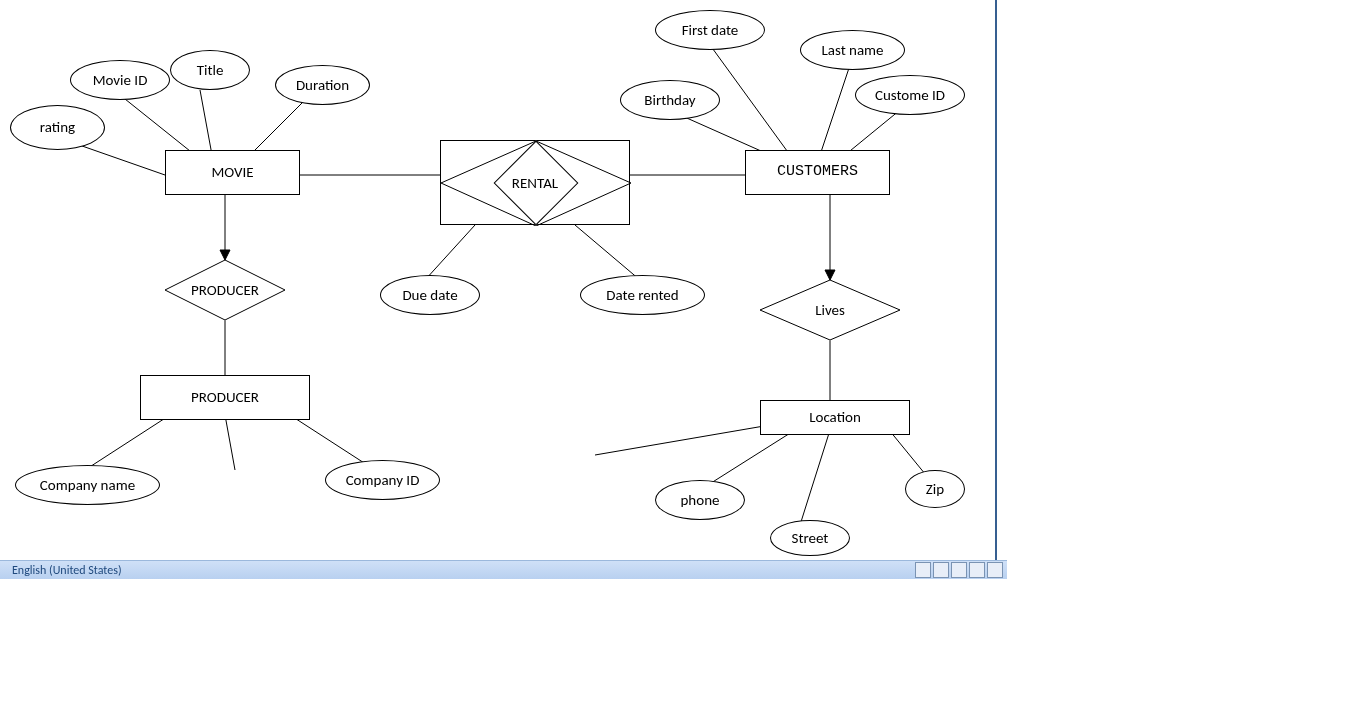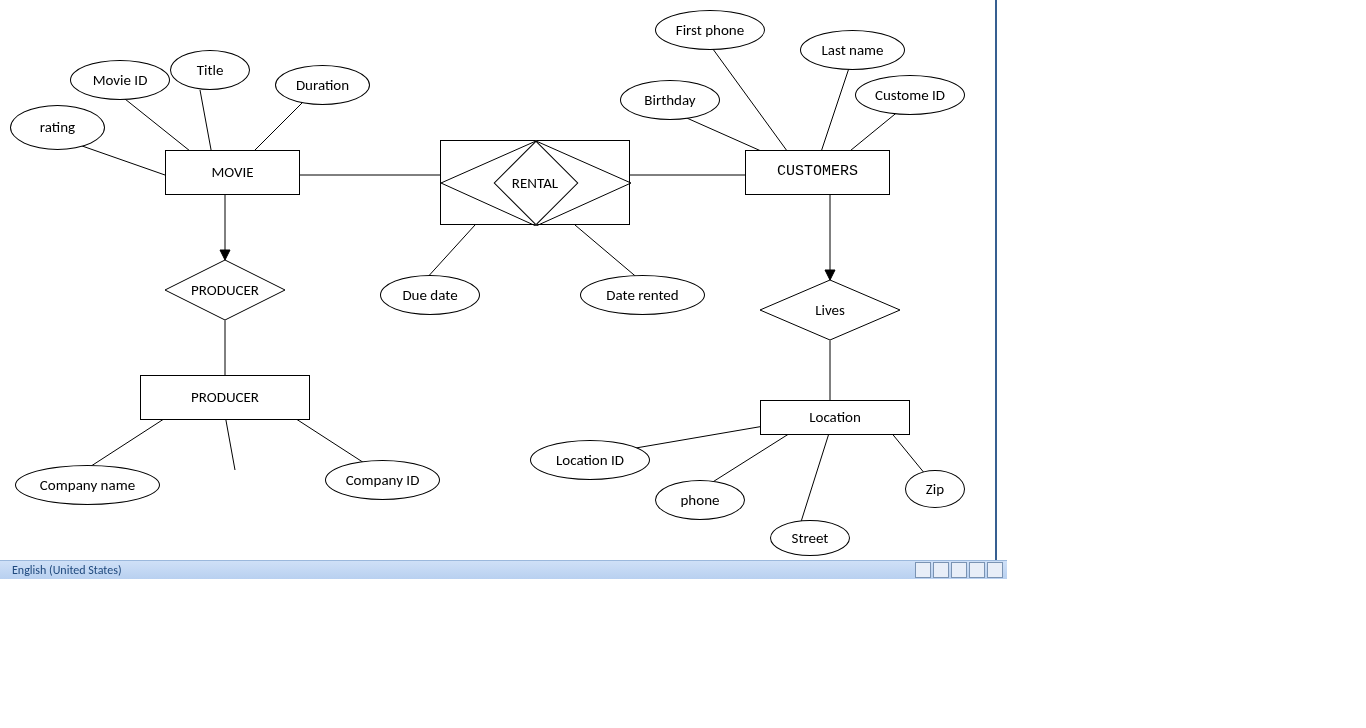--- a/index.html
+++ b/index.html
@@ -185,21 +185,21 @@
         <span>Title</span>
       </div>
     <div class="node attr" style="left:275px;top:65px;width:95px;height:40px;">
         <span>Duration</span>
       </div>
     <div class="node attr" style="left:10px;top:105px;width:95px;height:45px;">
         <span>rating</span>
       </div>
 
     <div class="node attr" style="left:655px;top:10px;width:110px;height:40px;">
-        <span>First phone</span>
+        <span>First date</span>
       </div>
     <div class="node attr" style="left:800px;top:30px;width:105px;height:40px;">
         <span>Last name</span>
       </div>
     <div class="node attr" style="left:620px;top:80px;width:100px;height:40px;">
         <span>Birthday</span>
       </div>
     <div class="node attr" style="left:855px;top:75px;width:110px;height:40px;">
         <span>Custome ID</span>
       </div>
@@ -211,23 +211,20 @@
         <span>Date rented</span>
       </div>
 
     <div class="node attr" style="left:15px;top:465px;width:145px;height:40px;justify-content:center;">
         <span>Company name</span>
       </div>
     <div class="node attr" style="left:325px;top:460px;width:115px;height:40px;">
         <span>Company ID</span>
       </div>
 
-    <div class="node attr" style="left:530px;top:440px;width:120px;height:40px;">
-        <span>Location ID</span>
-      </div>
     <div class="node attr" style="left:655px;top:480px;width:90px;height:40px;">
         <span>phone</span>
       </div>
     <div class="node attr" style="left:770px;top:520px;width:80px;height:36px;">
         <span>Street</span>
       </div>
     <div class="node attr" style="left:905px;top:470px;width:60px;height:38px;">
         <span>Zip</span>
       </div>
 

